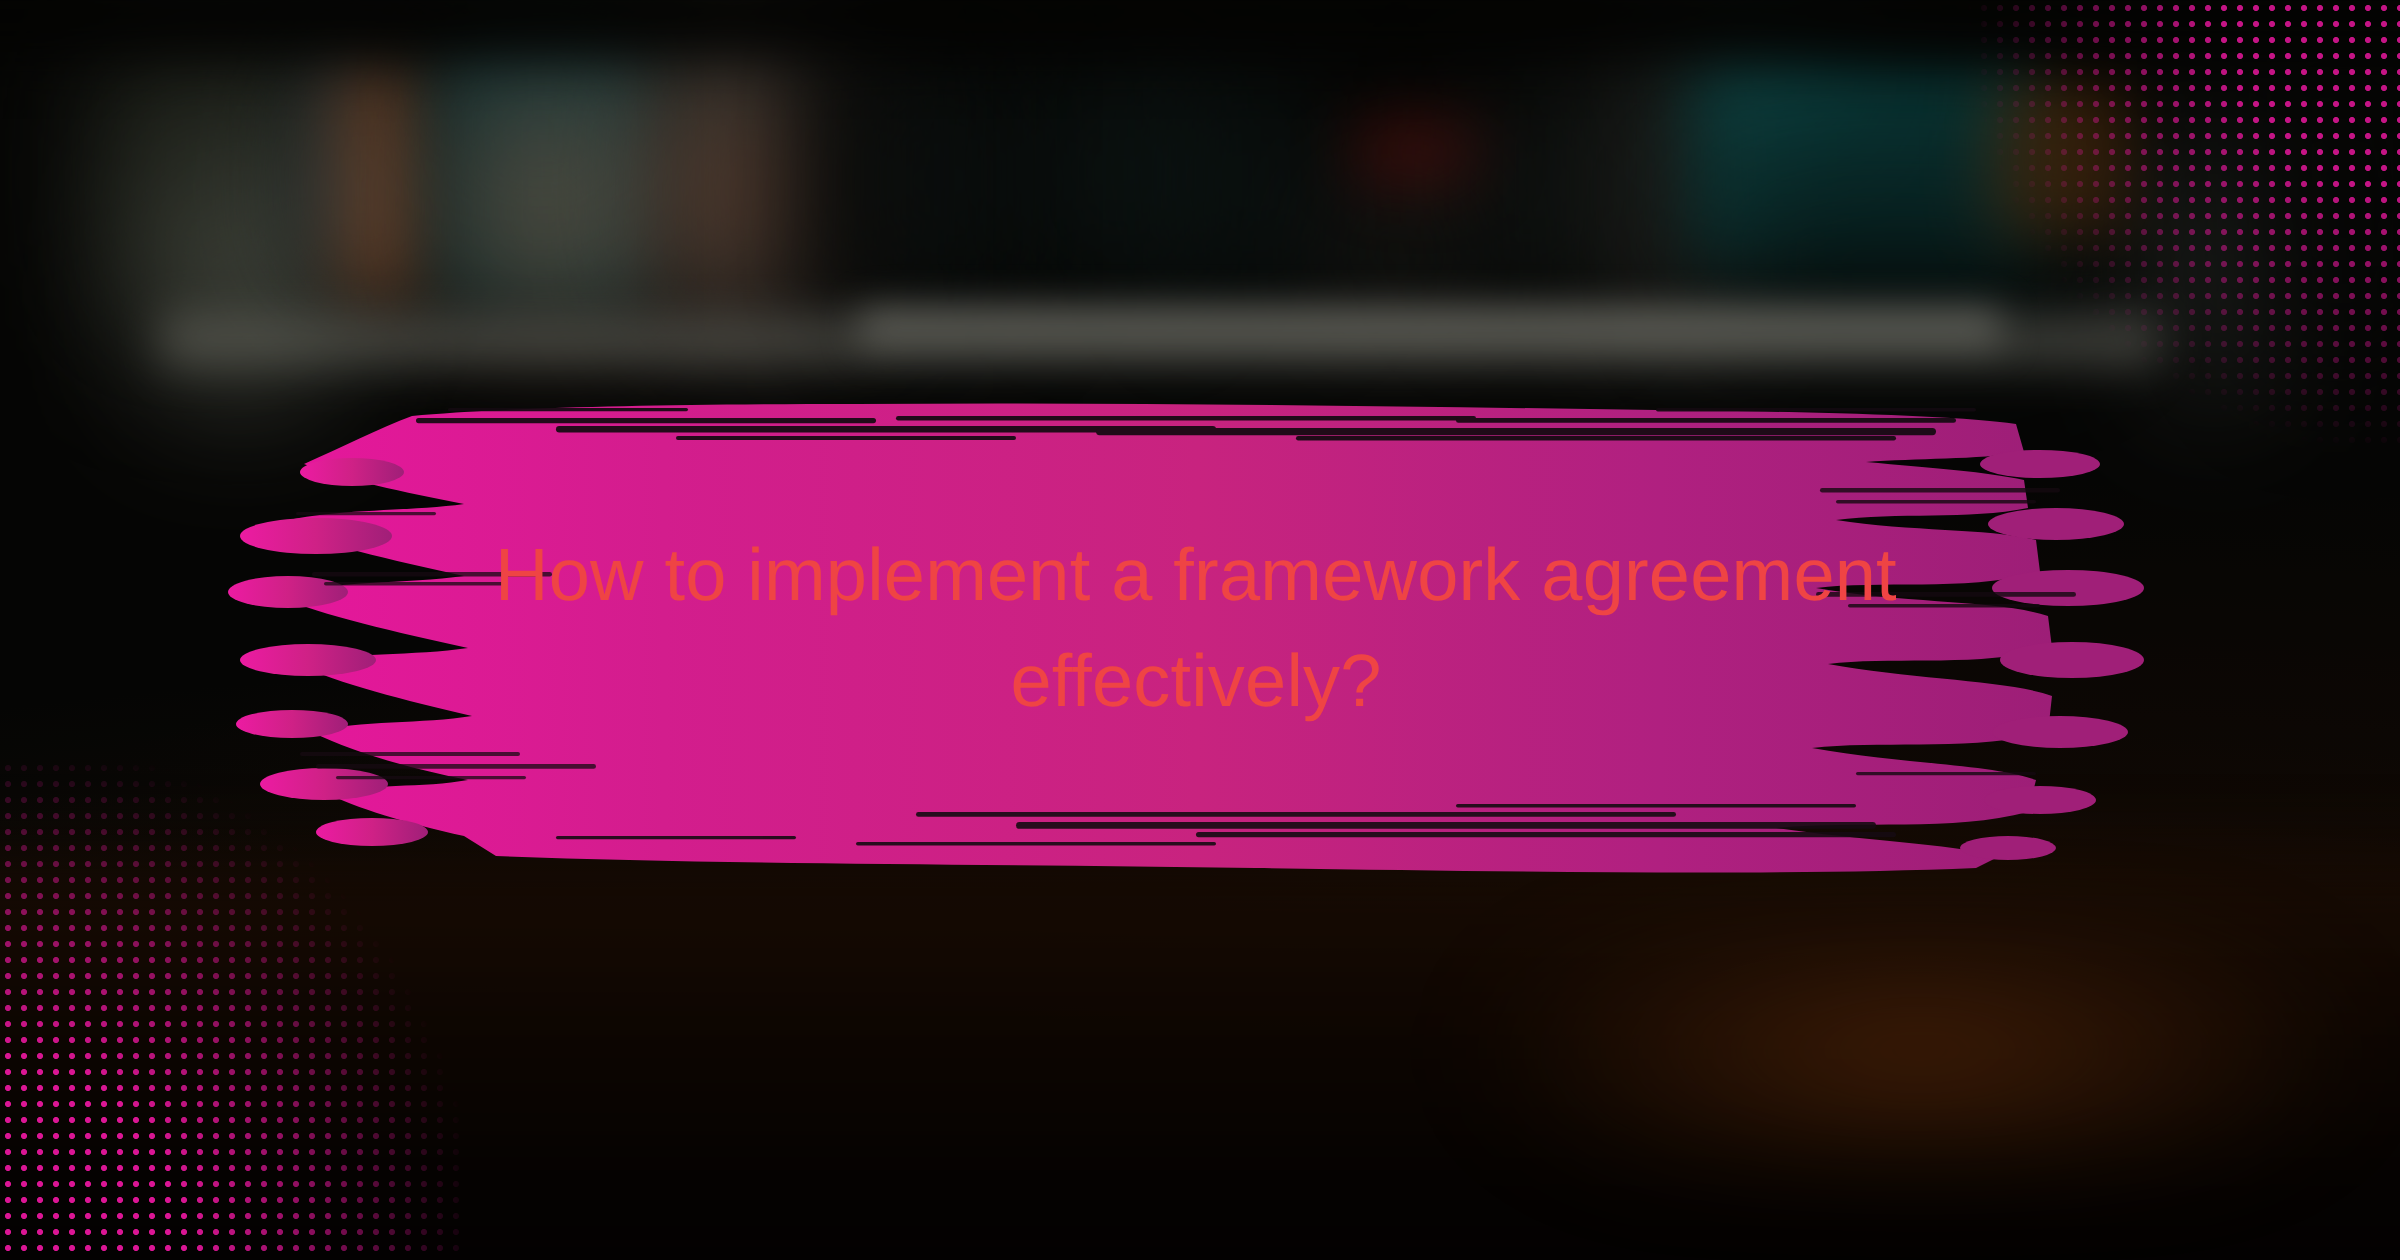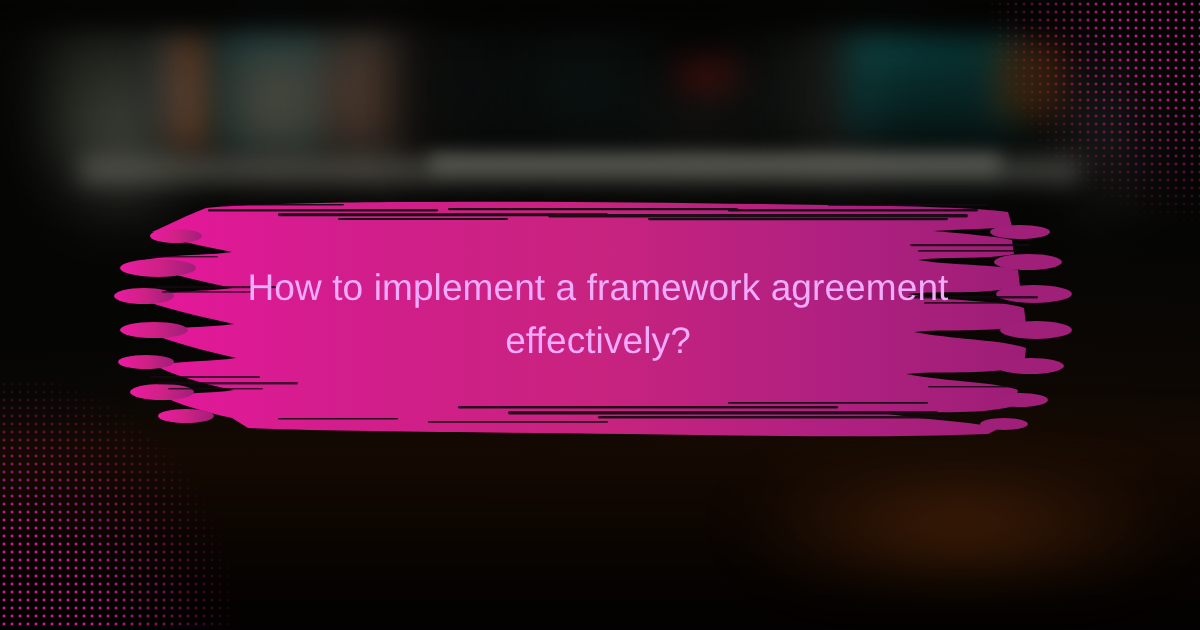--- a/index.html
+++ b/index.html
@@ -123,21 +123,21 @@
   }
   .brush-wrap svg { display: block; width: 100%; height: 100%; overflow: visible; }
 
   
   .headline {
     position: absolute;
     left: 168px;
     top: 262px;
     width: 860px;
     text-align: center;
-    color: #f0abfc;
+    color: #ef4444;
     font-size: 37px;
     line-height: 1.42;
     font-weight: 400;
     letter-spacing: .1px;
     text-rendering: geometricPrecision;
     z-index: 5;
     pointer-events: none;
   }
 </style>
 </head>

